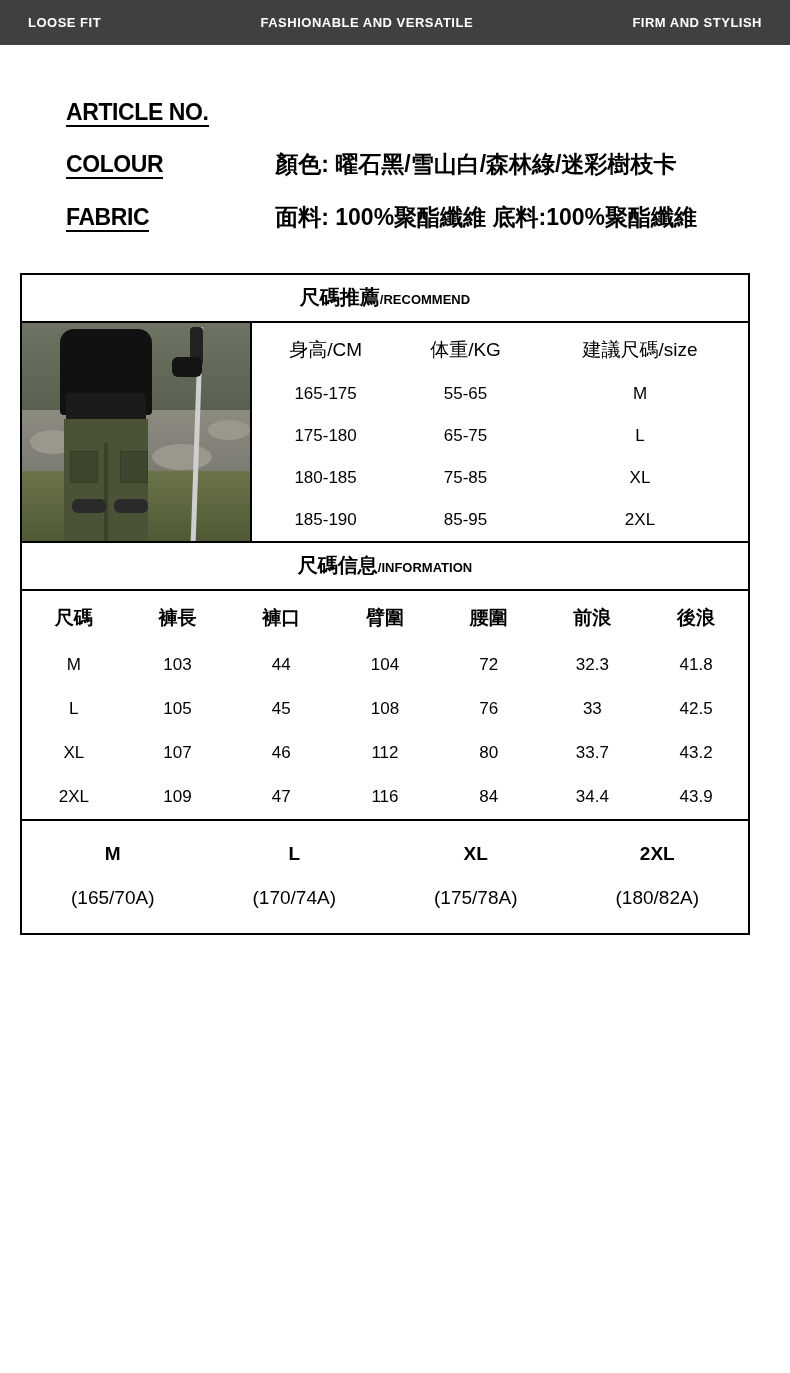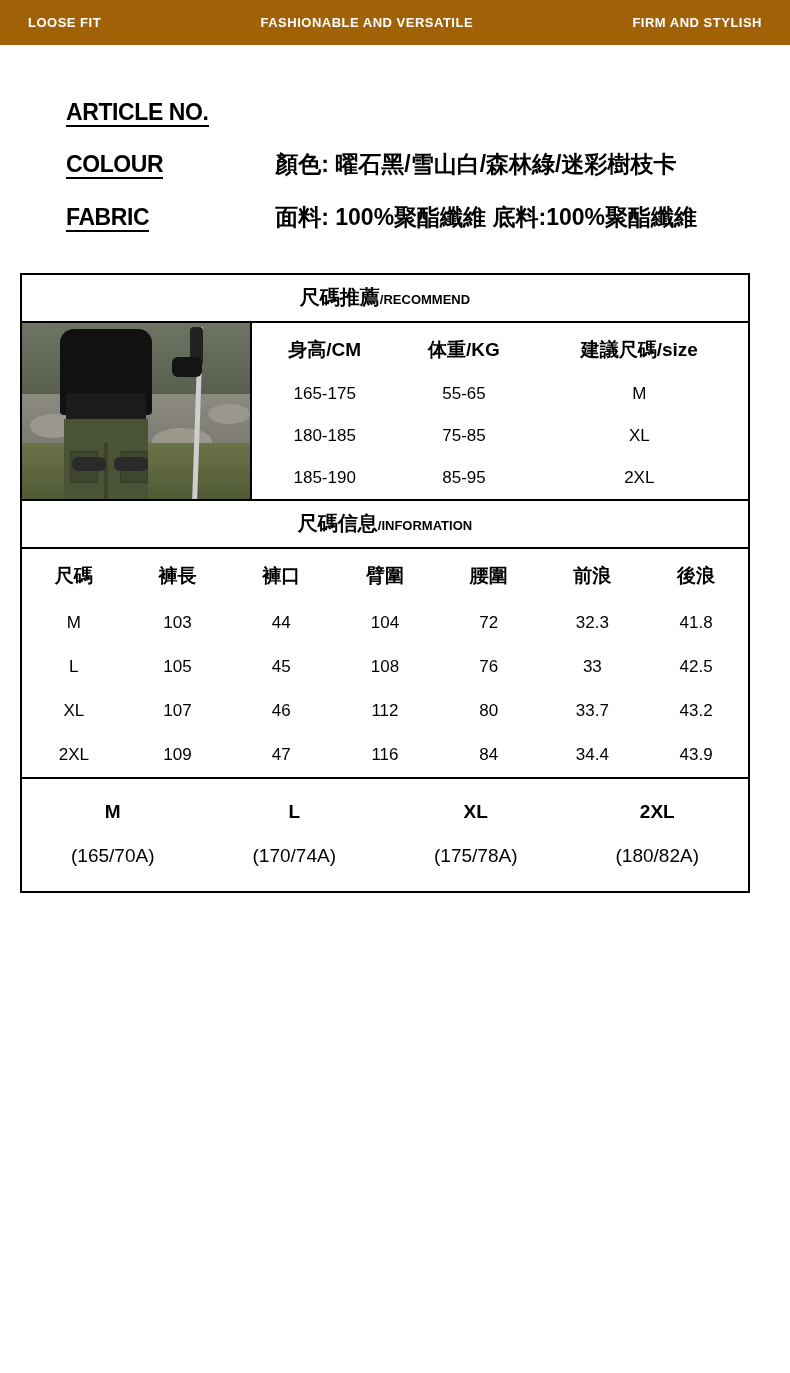--- a/index.html
+++ b/index.html
@@ -11,21 +11,21 @@
     width: 790px;
     height: 1373px;
     font-family: "Liberation Sans", sans-serif;
     color: #000000;
     position: relative;
     overflow: hidden;
   }
 
   
   .top-banner {
-    background: #a16207;
+    background: #404040;
     color: #ffffff;
     height: 45px;
     display: flex;
     align-items: center;
     justify-content: space-between;
     padding: 0 28px;
     box-sizing: border-box;
     font-size: 13px;
     font-weight: bold;
     letter-spacing: 0.5px;
@@ -102,21 +102,21 @@
   }
   .rec-table {
     flex: 1 1 auto;
   }
   .rec-table table {
     width: 100%;
     border-collapse: collapse;
   }
   .rec-table th {
     font-size: 19px;
-    font-weight: bold;
+    font-weight: normal;
     padding: 14px 0 10px 0;
   }
   .rec-table td {
     font-size: 17px;
     text-align: center;
     padding: 11px 8px;
     font-weight: normal;
   }
 
   
@@ -270,20 +270,25 @@
             <th>建議尺碼/size</th>
           </tr>
         </thead>
         <tbody>
           <tr>
             <td>165-175</td>
             <td>55-65</td>
             <td>M</td>
           </tr>
           <tr>
+            <td>175-180</td>
+            <td>65-75</td>
+            <td>L</td>
+          </tr>
+          <tr>
             <td>180-185</td>
             <td>75-85</td>
             <td>XL</td>
           </tr>
           <tr>
             <td>185-190</td>
             <td>85-95</td>
             <td>2XL</td>
           </tr>
         </tbody>

